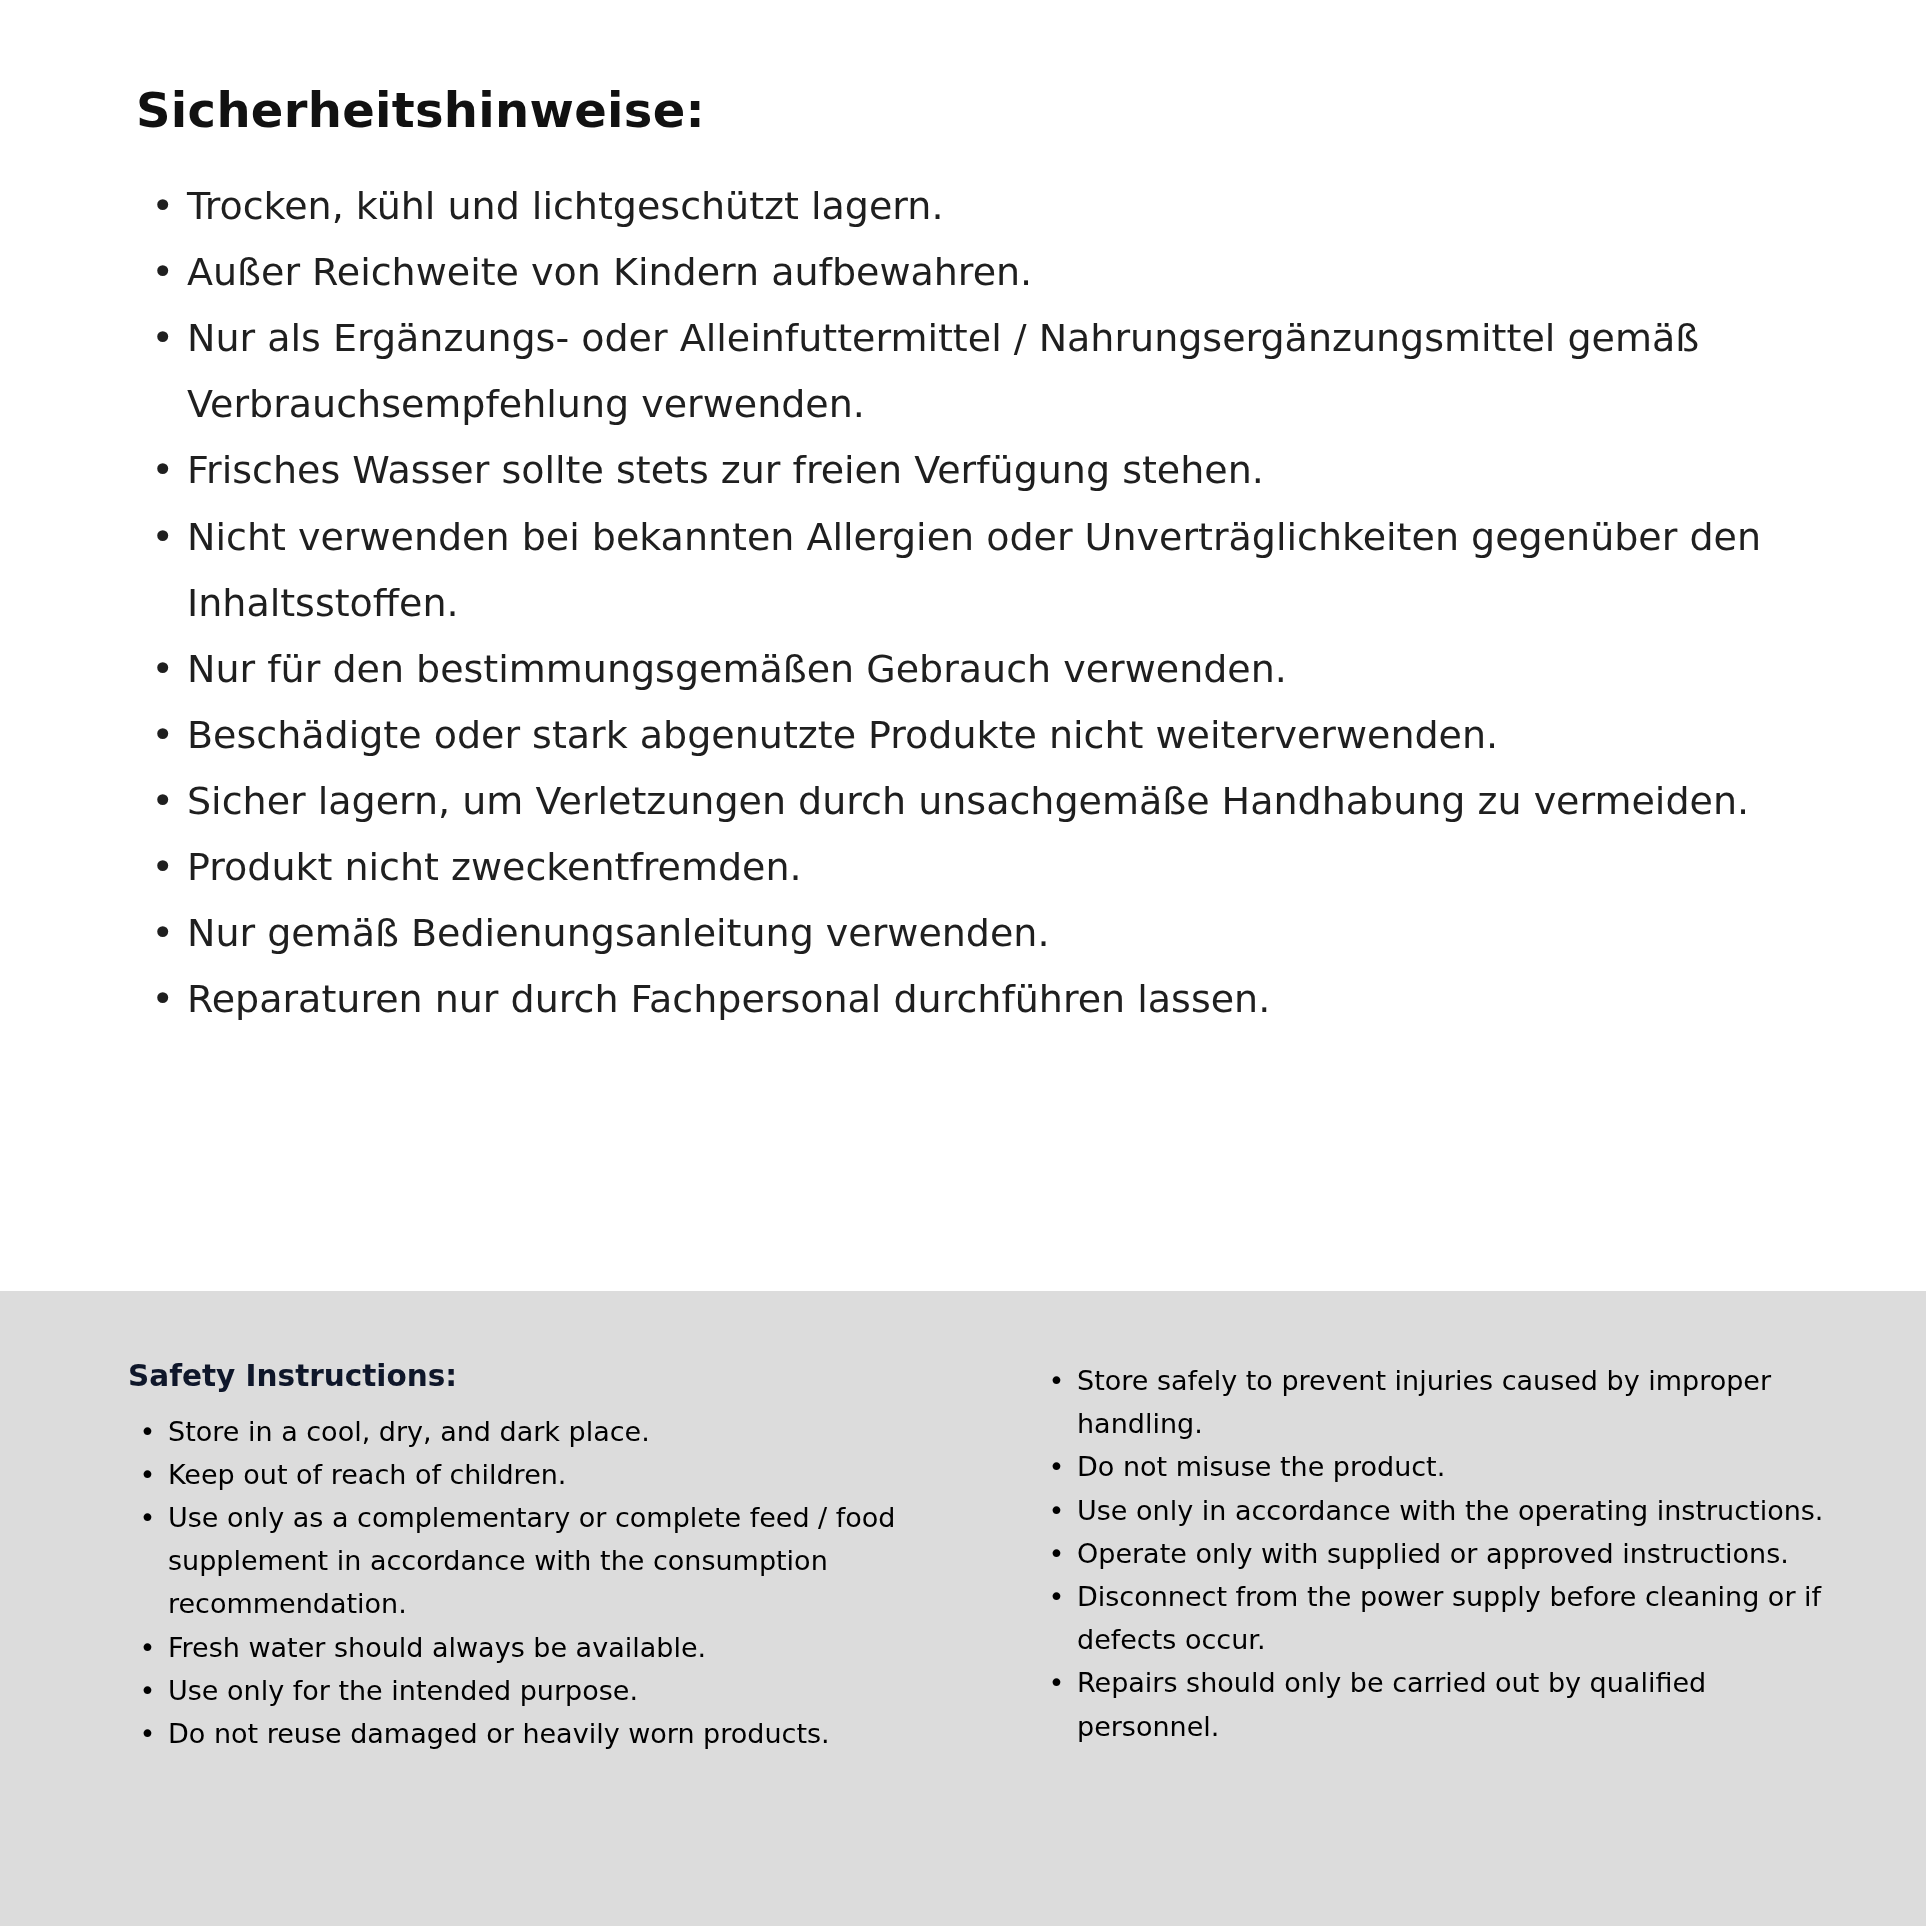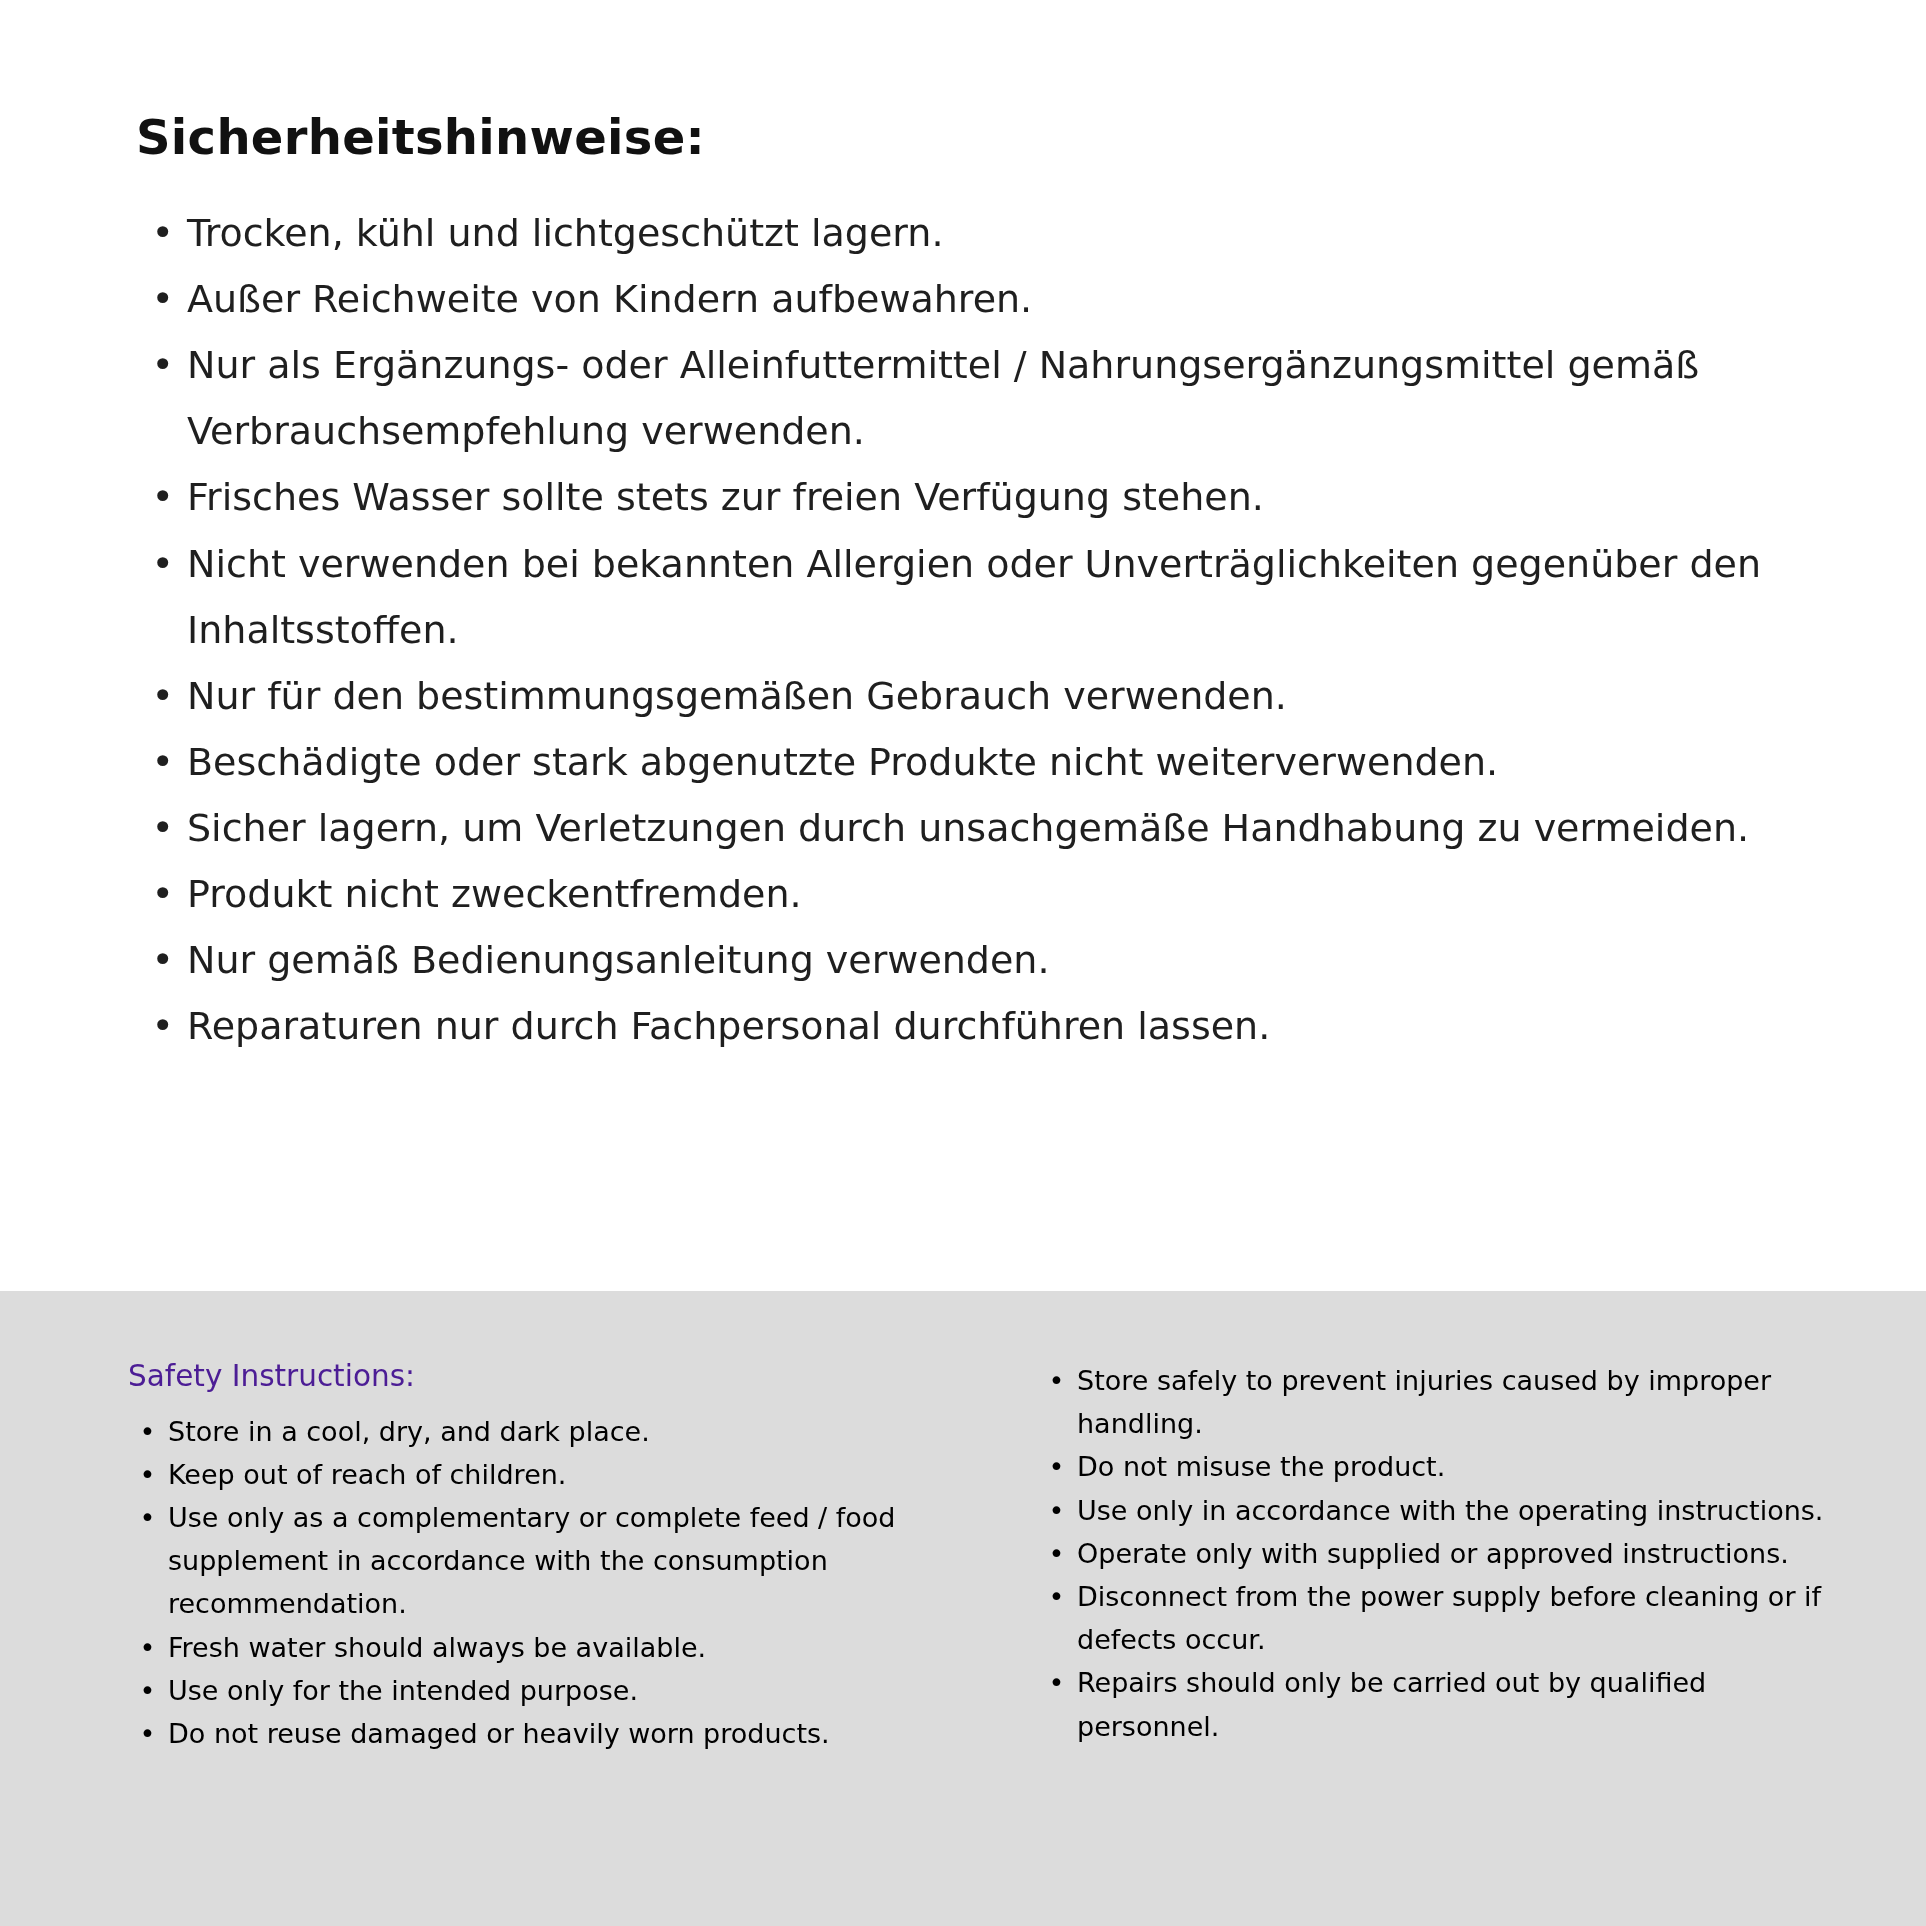--- a/index.html
+++ b/index.html
@@ -10,21 +10,20 @@
     color: #1a1a1a;
     font-family: "DejaVu Sans", "Liberation Sans", sans-serif;
     position: relative;
     box-sizing: border-box;
   }
   ul { list-style: none; margin: 0; padding: 0; }
 
   
   .german-section {
     padding: 82px 135px 0 136px;
-    margin-top: 27px;
   }
   .german-title {
     font-size: 48px;
     font-weight: 700;
     color: #111111;
     margin: 0 0 35px 0;
     letter-spacing: 0.3px;
   }
   .german-list li {
     font-size: 38px;
@@ -56,22 +55,22 @@
   .english-col-left {
     flex: none;
     width: 854px;
     margin-right: 55px;
   }
   .english-col-right {
     flex: 1;
   }
   .english-title {
     font-size: 29.5px;
-    font-weight: 400;
-    color: #4c1d95;
+    font-weight: 700;
+    color: #0f172a;
     margin: 0 0 16.7px 0;
   }
   .english-list li {
     font-size: 27px;
     line-height: 1.6;
     position: relative;
     padding-left: 40px;
     color: #000000;
   }
   .english-list li::before {

